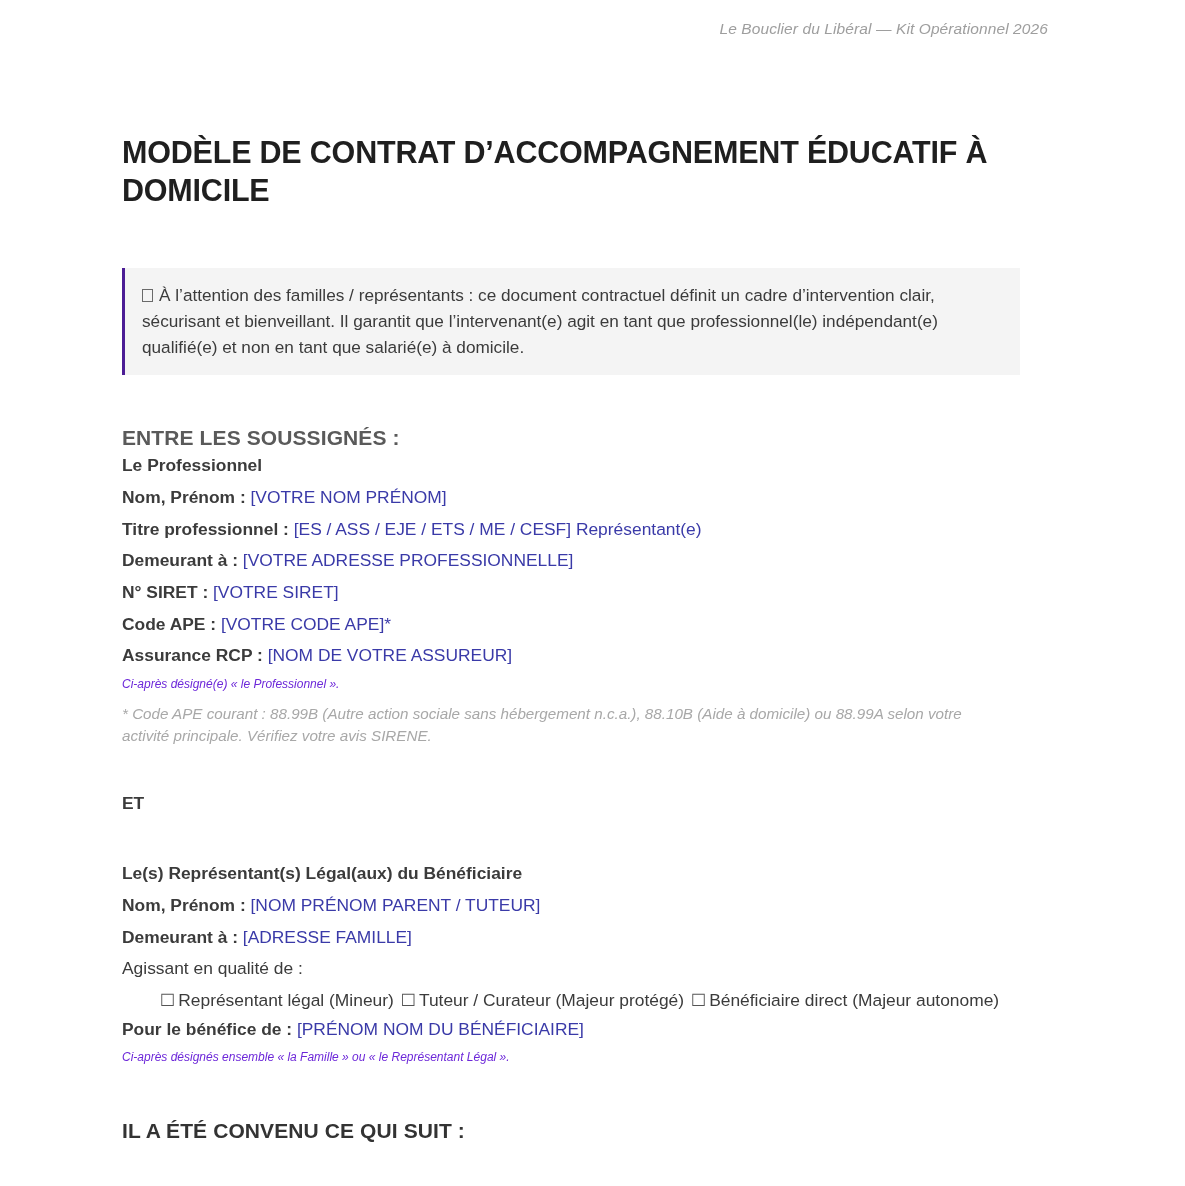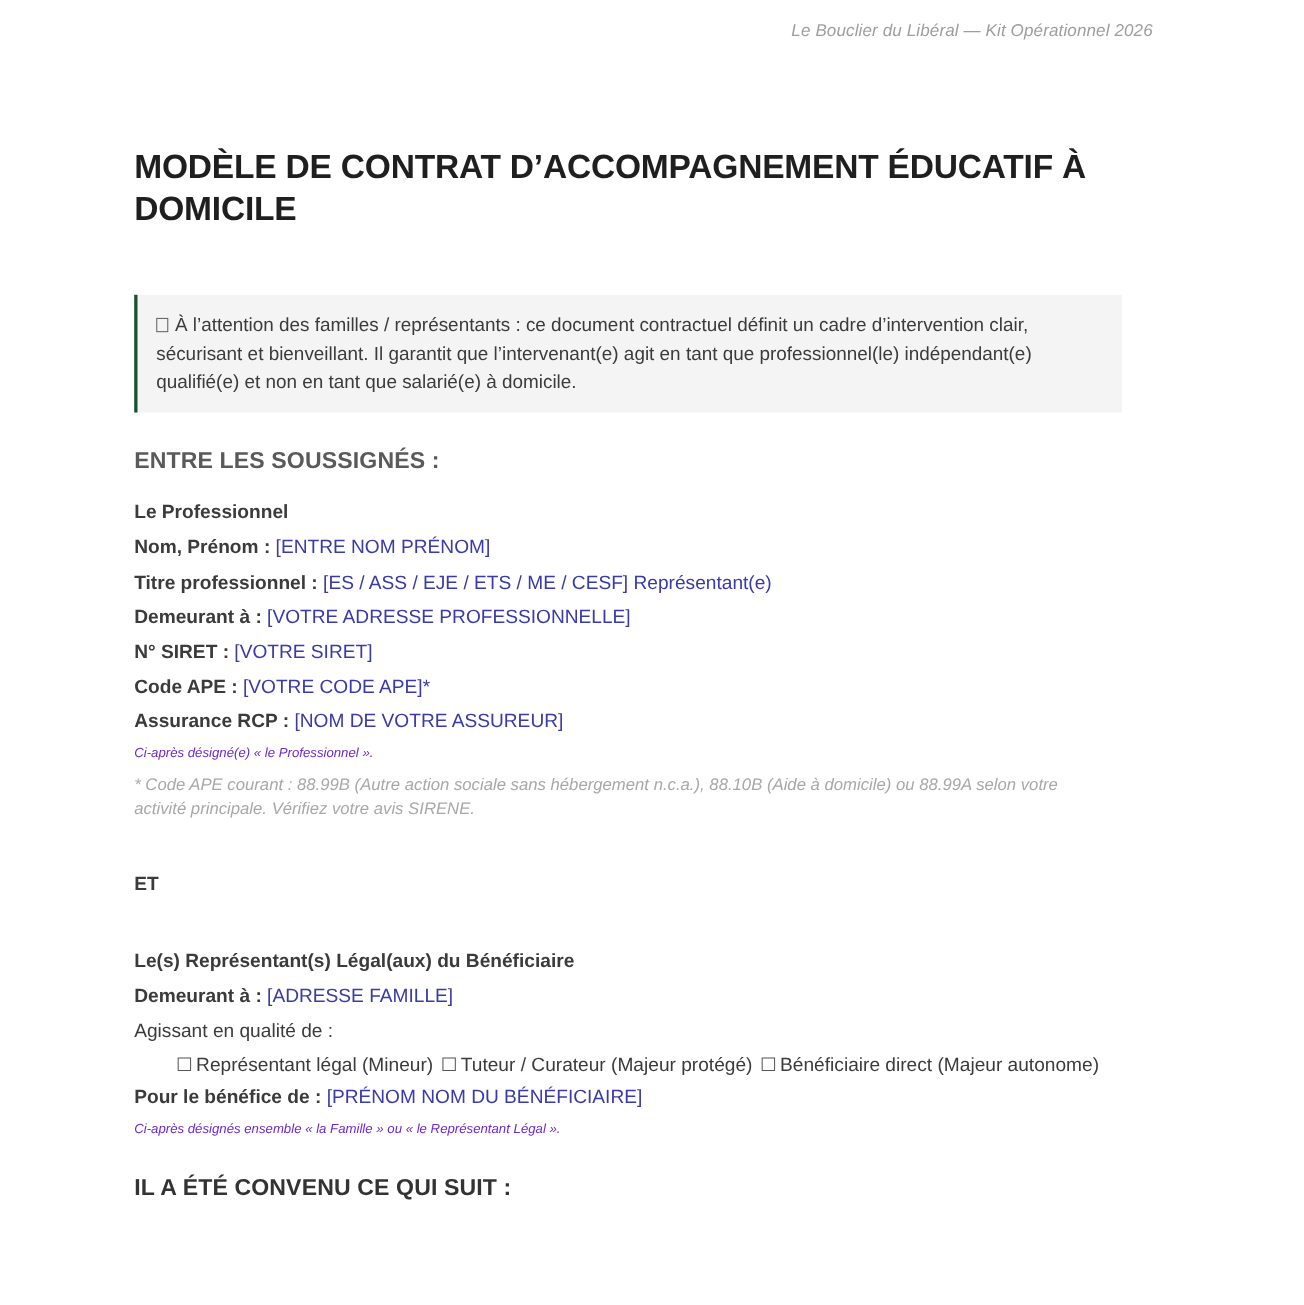--- a/index.html
+++ b/index.html
@@ -53,52 +53,51 @@
     line-height: 1.26;
     font-weight: bold;
     color: #1f1f1f;
     letter-spacing: -0.2px;
     max-width: 910px;
   }
 
   
   .callout {
     margin-top: 58px;
-    border-left: 3px solid #14532d;
+    border-left: 3px solid #4c1d95;
     background: #f4f4f4;
     width: 898px;
     padding: 14px 16px 15px 17px;
     font-size: 17.2px;
     line-height: 1.52;
     color: #3b3b3b;
   }
   .callout .tofu {
     display: inline-block;
     width: 11px;
     height: 13px;
     border: 1px solid #6a6a6a;
     vertical-align: -1px;
     margin-right: 6px;
   }
 
   
   h2.section-heading {
-    margin: 32px 0 0 0;
+    margin: 51px 0 0 0;
     font-size: 21px;
     font-weight: bold;
     color: #5a5a5a;
     letter-spacing: 0.1px;
   }
   h2.section-heading.dark {
     color: #333333;
   }
 
   
   .party-block {
-    margin-top: 19px;
   }
   .line {
     font-size: 17.4px;
     line-height: 1.82;
     color: #3b3b3b;
   }
   .line .label {
     font-weight: bold;
     color: #3b3b3b;
   }
@@ -171,21 +170,21 @@
 
     <h2 class="section-heading">ENTRE LES SOUSSIGNÉS :</h2>
 
     <div class="party-block">
       <div class="line">
         <span class="label">Le Professionnel</span>
       </div>
 
       <div class="line">
         <span class="label">Nom, Prénom :</span>
-        <span class="ph">[ENTRE NOM PRÉNOM]</span>
+        <span class="ph">[VOTRE NOM PRÉNOM]</span>
       </div>
 
       <div class="line">
         <span class="label">Titre professionnel :</span>
         <span class="ph">[ES / ASS / EJE / ETS / ME / CESF] Représentant(e)</span>
       </div>
 
       <div class="line">
         <span class="label">Demeurant à :</span>
         <span class="ph">[VOTRE ADRESSE PROFESSIONNELLE]</span>
@@ -211,20 +210,24 @@
       <div class="footnote">* Code APE courant : 88.99B (Autre action sociale sans hébergement n.c.a.), 88.10B (Aide à domicile) ou 88.99A selon votre activité principale. Vérifiez votre avis SIRENE.</div>
     </div>
 
     <div class="et-label">ET</div>
 
     <div class="party-block second">
       <div class="line">
         <span class="label">Le(s) Représentant(s) Légal(aux) du Bénéficiaire</span>
       </div>
 
+      <div class="line">
+        <span class="label">Nom, Prénom :</span>
+        <span class="ph">[NOM PRÉNOM PARENT / TUTEUR]</span>
+      </div>
 
       <div class="line">
         <span class="label">Demeurant à :</span>
         <span class="ph">[ADRESSE FAMILLE]</span>
       </div>
 
       <div class="line plain">Agissant en qualité de :</div>
 
       <div class="checkbox-row"><span class="cb-opt"><span class="cb">☐</span><span>Représentant légal (Mineur)</span></span> <span class="cb-opt"><span class="cb">☐</span><span>Tuteur / Curateur (Majeur protégé)</span></span> <span class="cb-opt"><span class="cb">☐</span><span>Bénéficiaire direct (Majeur autonome)</span></span></div>
 

